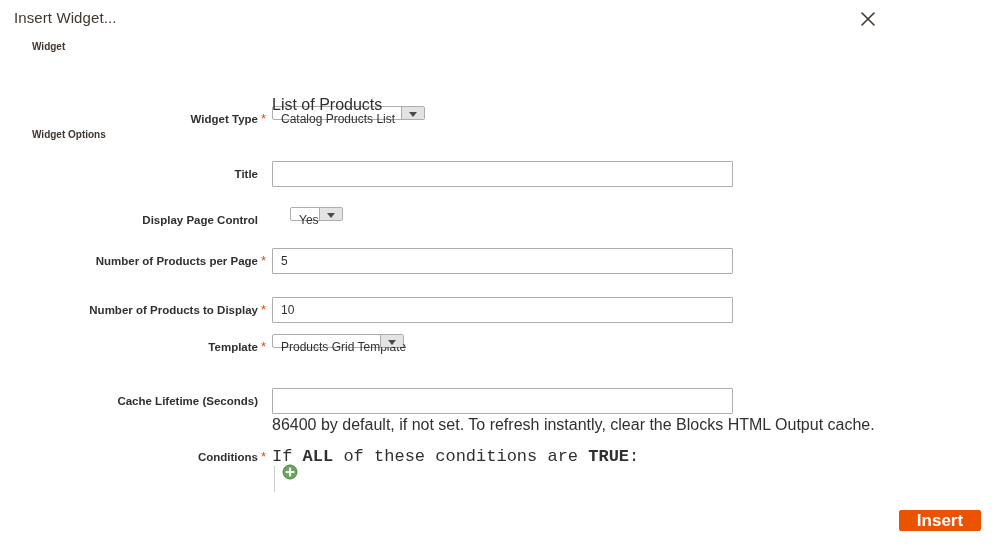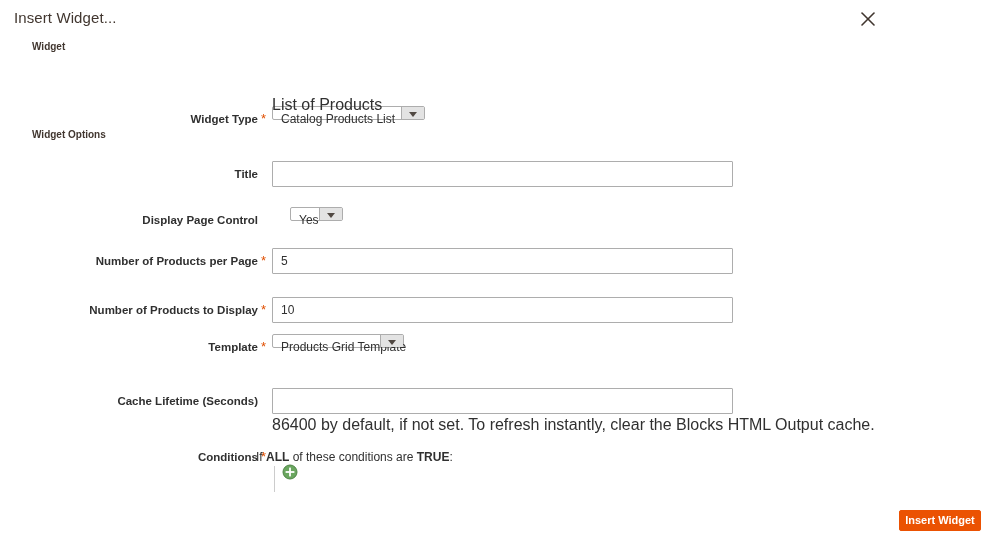--- a/index.html
+++ b/index.html
@@ -157,26 +157,27 @@
     position: absolute;
     left: 272px;
     font-size: 16px;
     color: #303030;
     white-space: nowrap;
   }
 
   
   .cond-text {
     position: absolute;
-    left: 256px;
-    top: 0;
-    font-size: 12px;
+    left: 272px;
+    top: 0;
+    font-size: 17px;
     color: #303030;
     line-height: 26px;
     white-space: nowrap;
+    font-family: Liberation Mono, monospace;
   }
   .cond-text b { font-weight: 700; }
   .cond-rule {
     position: absolute;
     left: 274px;
     top: 22px;
     width: 1px;
     height: 26px;
     background: #cccccc;
   }
@@ -195,21 +196,21 @@
     position: absolute;
     left: 899px;
     top: 510px;
     width: 82px;
     height: 21px;
     background: #eb5202;
     border: 1px solid #eb5202;
     border-radius: 2px;
     color: #ffffff;
     font-family: "Liberation Sans", sans-serif;
-    font-size: 11px;
+    font-size: 17px;
     font-weight: 700;
     cursor: pointer;
     padding: 0;
     line-height: 19px;
     text-align: center;
   }
 </style>
 </head>
 <body>
 

